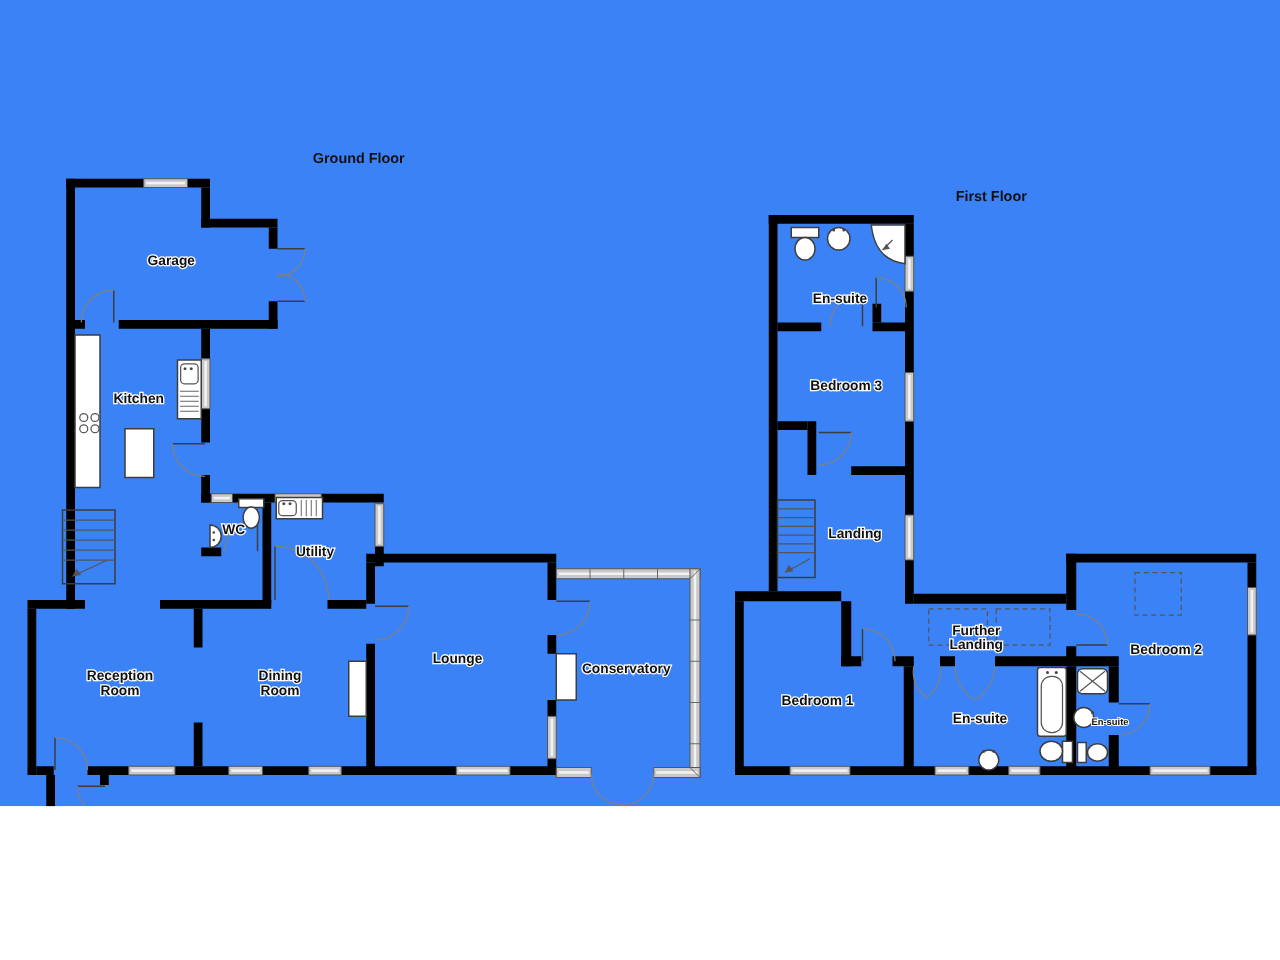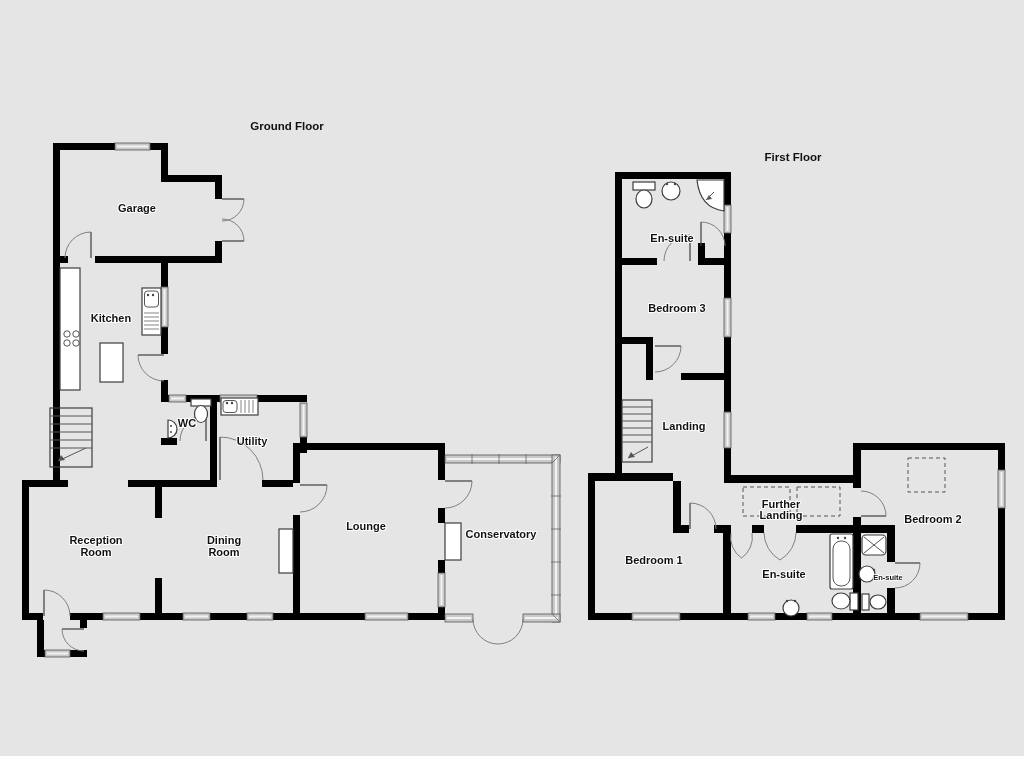--- a/index.html
+++ b/index.html
@@ -1,16 +1,16 @@
 <!DOCTYPE html>
 <html><head>
 <meta charset="utf-8">
 <style>
   html,body{margin:0;padding:0;background:#ffffff;}
-  .canvas{position:relative;width:1024px;height:756px;background:#e5e5e5;overflow:hidden;}
+  .canvas{position:relative;width:1024px;height:645px;background:#3b82f6;overflow:hidden;}
   svg{position:absolute;left:0;top:0;}
   .wall{fill:#000000;}
   .thin{fill:none;stroke:#3d3d3d;stroke-width:1.2;}
   .thinner{fill:none;stroke:#555555;stroke-width:1;}
   .fixture{fill:#ffffff;stroke:#3d3d3d;stroke-width:1.2;}
   .door{fill:none;stroke:#808080;stroke-width:1;}
   .leaf{stroke:#3d3d3d;stroke-width:1.2;}
   .winrect{fill:#c9c9c9;stroke:#555555;stroke-width:0.8;}
   .wininner{fill:#f2f2f2;}
   .dashedbox{fill:none;stroke:#555555;stroke-width:1;stroke-dasharray:4 3;}

